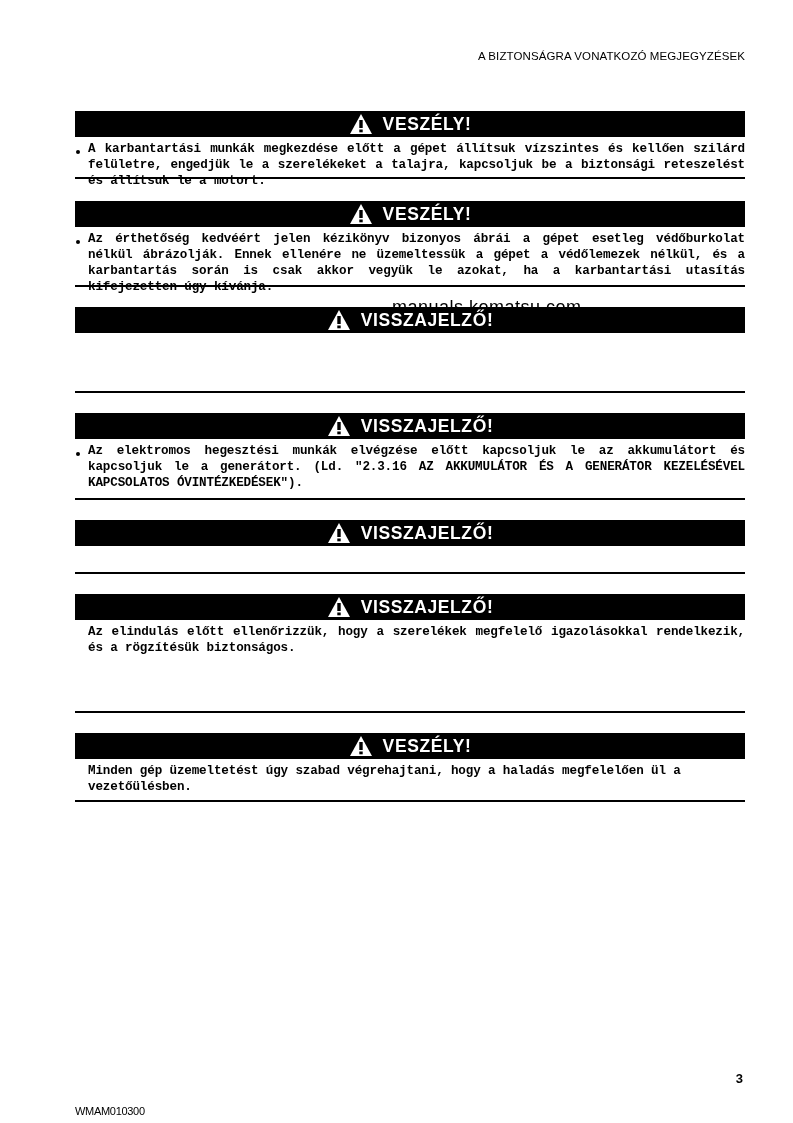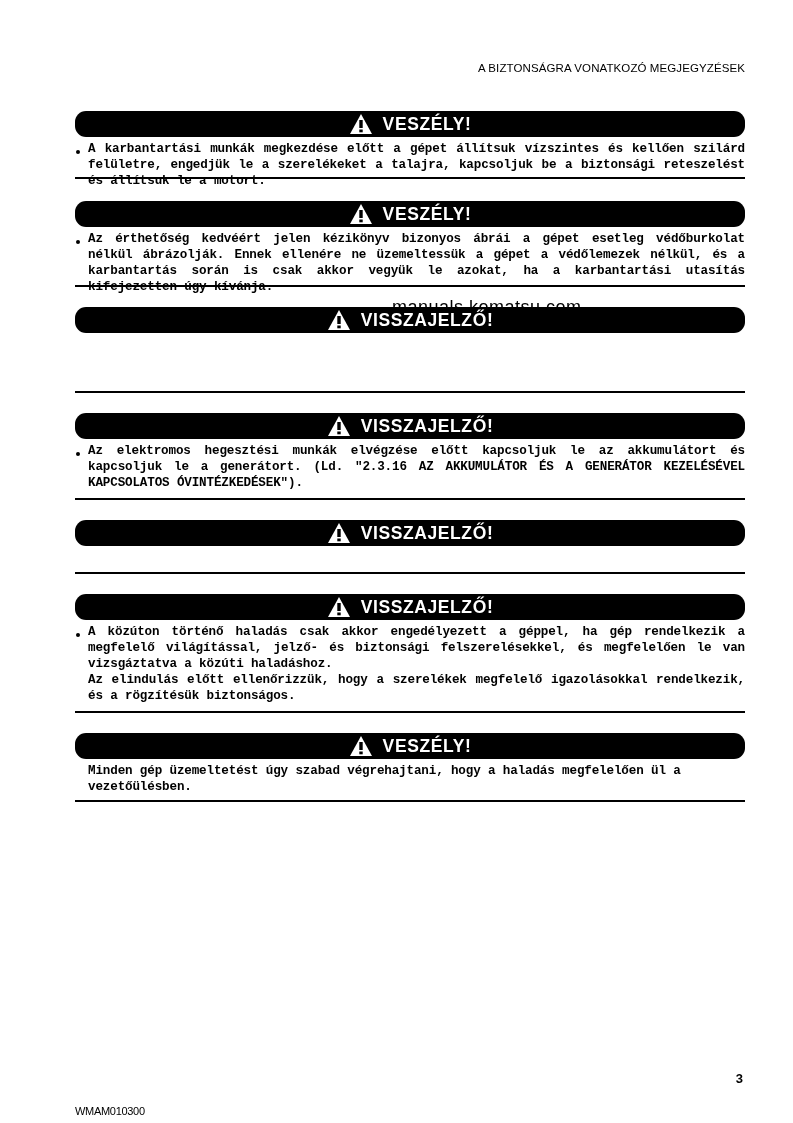--- a/index.html
+++ b/index.html
@@ -1,21 +1,21 @@
 <!DOCTYPE html>
 <html><head>
 <meta charset="utf-8">
 <style>
   html, body { margin: 0; padding: 0; background: #ffffff; }
   body { width: 793px; height: 1123px; position: relative; overflow: hidden;
          font-family: "Liberation Sans", "DejaVu Sans", sans-serif; color: #000; }
-  .header-title { position: absolute; top: 50px; right: 48px; font-size: 11.5px; letter-spacing: 0.1px; margin-top: 12px; }
+  .header-title { position: absolute; top: 50px; right: 48px; font-size: 11.5px; letter-spacing: 0.1px; }
   .block { position: absolute; left: 75px; width: 670px; }
   .bar { height: 26px; background: #000; color: #fff; display: flex; align-items: center; justify-content: center;
-         font-weight: bold; font-size: 17.5px; letter-spacing: 0.6px; border-radius: 11px; }
+         font-weight: bold; font-size: 17.5px; letter-spacing: 0.6px; }
   .bar svg { width: 24px; height: 22px; margin-right: 10px; display: block; }
   .body { font-size: 12.6px; line-height: 16px; padding: 4px 0 0 0; font-weight: bold; font-family: Liberation Mono, monospace; }
   .para { position: relative; padding-left: 13px; text-align: justify; letter-spacing: -0.15px; }
   .para.bulleted::before { content: ""; position: absolute; left: 1px; top: 9px; width: 4px; height: 4px; border-radius: 50%; background: #000; }
   .para.last-left { text-align: left; }
   .rule { position: absolute; left: 0; right: 0; height: 2px; background: #000; }
   .footer-code { position: absolute; left: 75px; top: 1073px; font-size: 11px; letter-spacing: -0.3px; margin-top: 32px; }
   .footer-page { position: absolute; right: 50px; top: 1071px; font-size: 13px; font-weight: bold; }
   .watermark { position: absolute; left: 392px; top: 296px; font-size: 18px; color: #000; letter-spacing: 0.5px; height: 11px; overflow: hidden; line-height: 22px; }
 </style>
@@ -98,21 +98,20 @@
 <div class="block" style="top:594px;">
   <div class="bar">
     <svg viewBox="0 0 24 22">
         <polygon points="12,1 23,21 1,21" fill="#fff"></polygon>
         <rect x="10.3" y="7" width="3.4" height="8" fill="#000"></rect>
         <rect x="10.3" y="16.5" width="3.4" height="2.8" fill="#000"></rect>
       </svg>
     <span>VISSZAJELZŐ!</span>
   </div>
   <div class="body">
-    <div class="para bulleted">A közúton történő haladás csak akkor engedélyezett a géppel, ha gép rendelkezik a megfelelő világítással, jelző- és biztonsági felszerelésekkel, és megfelelően le van vizsgáztatva a közúti haladáshoz.</div>
     <div class="para">Az elindulás előtt ellenőrizzük, hogy a szerelékek megfelelő igazolásokkal rendelkezik, és a rögzítésük biztonságos.</div>
   </div>
   <div class="rule" style="top:117px;"></div>
 </div>
 
 <div class="block" style="top:733px;">
   <div class="bar">
     <svg viewBox="0 0 24 22">
         <polygon points="12,1 23,21 1,21" fill="#fff"></polygon>
         <rect x="10.3" y="7" width="3.4" height="8" fill="#000"></rect>

